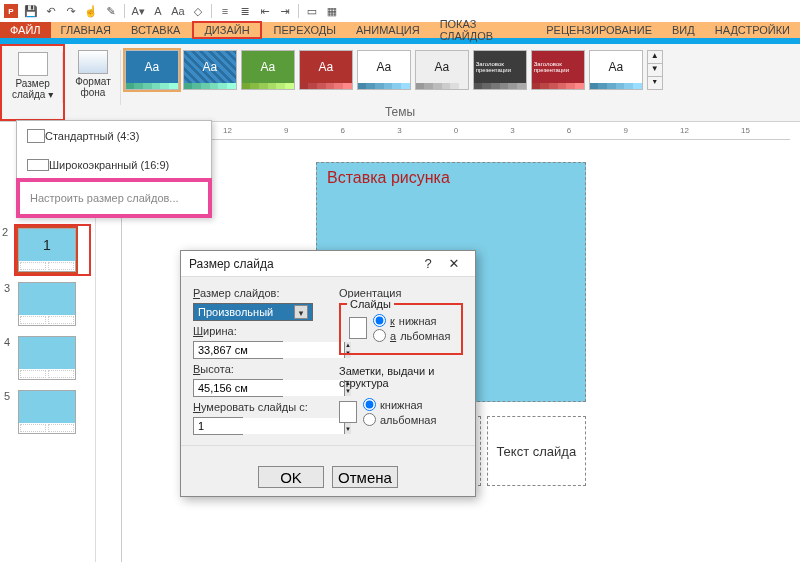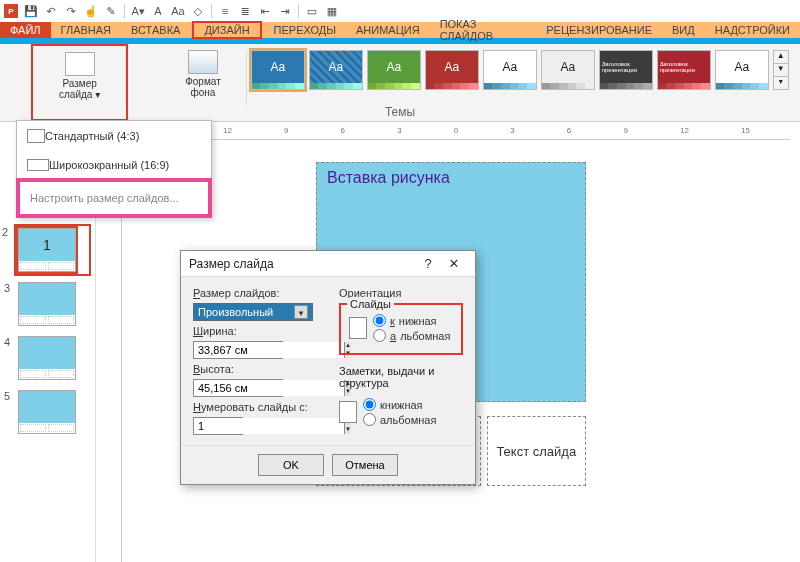--- a/index.html
+++ b/index.html
@@ -9,21 +9,21 @@
 .qat .ppt-icon { width: 14px; height: 14px; background: #d24625; color: #fff; font-size: 8px; font-weight: bold; display: flex; align-items: center; justify-content: center; }
 .qat .i { width: 14px; height: 14px; display: flex; align-items: center; justify-content: center; color: #555; font-size: 11px; }
 .qat .sep { width: 1px; height: 14px; background: #ccc; }
 
 .tabs { height: 22px; display: flex; align-items: stretch; background: #fdba74; border-bottom: 6px solid #0ea5e9; }
 .tab { padding: 0 10px; display: flex; align-items: center; font-size: 11px; color: #444; cursor: pointer; }
 .tab.file { background: #d24625; color: #fff; font-weight: 500; }
 .tab.hl { border: 2px solid #e0392c; margin: -1px 2px; }
 
 .ribbon { height: 78px; background: #f4f4f4; border-bottom: 1px solid #d0d0d0; display: flex; position: relative; }
-.rb-group { display: flex; flex-direction: column; align-items: flex-end; padding: 4px 22px 2px; position: relative; margin-left: 31px; }
+.rb-group { display: flex; flex-direction: column; align-items: flex-end; padding: 4px 6px 2px; position: relative; }
 .rb-group::after { content: ""; position: absolute; right: 0; top: 6px; bottom: 16px; width: 1px; background: #ddd; }
 .rb-btn-lg { display: flex; flex-direction: column; align-items: center; gap: 2px; padding: 2px 4px; cursor: pointer; }
 .rb-btn-lg .ic { width: 30px; height: 24px; border: 1px solid #aaa; background: #fff; }
 .rb-btn-lg .lbl { font-size: 10px; line-height: 11px; text-align: center; color: #333; }
 .rb-group.hl { border: 2px solid #e0392c; }
 
 .themes { display: flex; gap: 4px; padding: 6px 4px 2px; flex: 1; flex-direction: column; }
 .theme-row { display: flex; gap: 4px; }
 .theme { width: 54px; height: 40px; border: 1px solid #bbb; background: #fff; display: flex; flex-direction: column; overflow: hidden; }
 .theme .top { flex: 1; display: flex; align-items: center; justify-content: center; font-size: 12px; }
@@ -53,21 +53,21 @@
 .thumb .sl .foot { height: 10px; display: flex; }
 .thumb .sl .foot span { flex: 1; border: 1px dotted #ccc; margin: 1px; }
 .thumb.sel .sl { outline: 2px solid #d24625; }
 .thumb.hl { outline: 2px solid #e0392c; padding: 2px; margin: 4px 6px 8px 16px; }
 
 .editor { flex: 1; position: relative; background: #fff; }
 .ruler-h { position: absolute; left: 26px; right: 10px; top: 0; height: 18px; border-bottom: 1px solid #ccc; font-size: 8px; color: #777; display: flex; justify-content: space-between; padding: 4px 40px 0; }
 .ruler-v { position: absolute; left: 0; top: 18px; bottom: 0; width: 26px; border-right: 1px solid #ccc; }
 .canvas { position: absolute; left: 220px; top: 40px; width: 270px; display: flex; flex-direction: column; gap: 14px; }
 .slide-main { height: 240px; border: 1px dashed #888; background: #7fcfe8; position: relative; }
-.slide-main .insimg { position: absolute; left: 10px; top: 6px; font-size: 16px; color: #4c1d95; }
+.slide-main .insimg { position: absolute; left: 10px; top: 6px; font-size: 16px; color: #b91c1c; }
 .slide-main .big1 { position: absolute; left: 50%; top: 50%; transform: translate(-50%,-50%); font-size: 90px; font-weight: 400; }
 .slide-main .picicon { position: absolute; right: 110px; top: 110px; width: 16px; height: 14px; background: linear-gradient(#8fd0e8,#cde); border: 1px solid #6aa; }
 .slide-sub { height: 70px; display: flex; gap: 6px; }
 .slide-sub .box { border: 1px dashed #888; flex: 1; display: flex; align-items: center; justify-content: center; text-align: center; font-size: 13px; color: #333; }
 .slide-sub .box.h { font-size: 15px; font-weight: 500; }
 
 .dialog { position: absolute; left: 180px; top: 250px; width: 296px; background: #f0f0f0; border: 1px solid #888; box-shadow: 3px 3px 10px rgba(0,0,0,.3); z-index: 10; }
 .dlg-title { height: 26px; display: flex; align-items: center; padding: 0 8px; font-size: 12px; background: #fff; border-bottom: 1px solid #ddd; }
 .dlg-title .sp { flex: 1; }
 .dlg-title .wb { width: 26px; text-align: center; font-size: 13px; color: #333; cursor: pointer; }
@@ -84,21 +84,21 @@
 .fieldset { border: 1px solid #bbb; padding: 6px 8px 8px; position: relative; }
 .fieldset .leg { position: absolute; top: -7px; left: 6px; background: #f0f0f0; padding: 0 3px; font-size: 11px; }
 .orow { display: flex; align-items: center; gap: 6px; margin: 3px 0; }
 .orow .page { width: 18px; height: 22px; border: 1px solid #888; background: #fff; }
 .orow .rads { display: flex; flex-direction: column; gap: 2px; }
 .rad { display: flex; align-items: center; gap: 4px; font-size: 11px; }
 .rad input { margin: 0; }
 .fieldset.hl { border: 2px solid #e0392c; }
 .subtitle { font-size: 11px; margin: 6px 0 2px; }
 .dlg-foot { padding: 8px; display: flex; justify-content: center; gap: 8px; border-top: 1px solid #ddd; background: #f0f0f0; }
-.dbtn { width: 66px; height: 22px; border: 1px solid #888; background: #e8e8e8; font-size: 11px; cursor: pointer; }
+.dbtn { width: 66px; height: 22px; border: 1px solid #888; background: #e8e8e8; font-size: 15px; cursor: pointer; margin-top: 12px; }
 </style>
 </head>
 <body>
 
 <div class="qat">
   <span class="ppt-icon">P</span>
   <span class="i">💾</span>
   <span class="i">↶</span>
   <span class="i">↷</span>
   <span class="i">☝</span>

